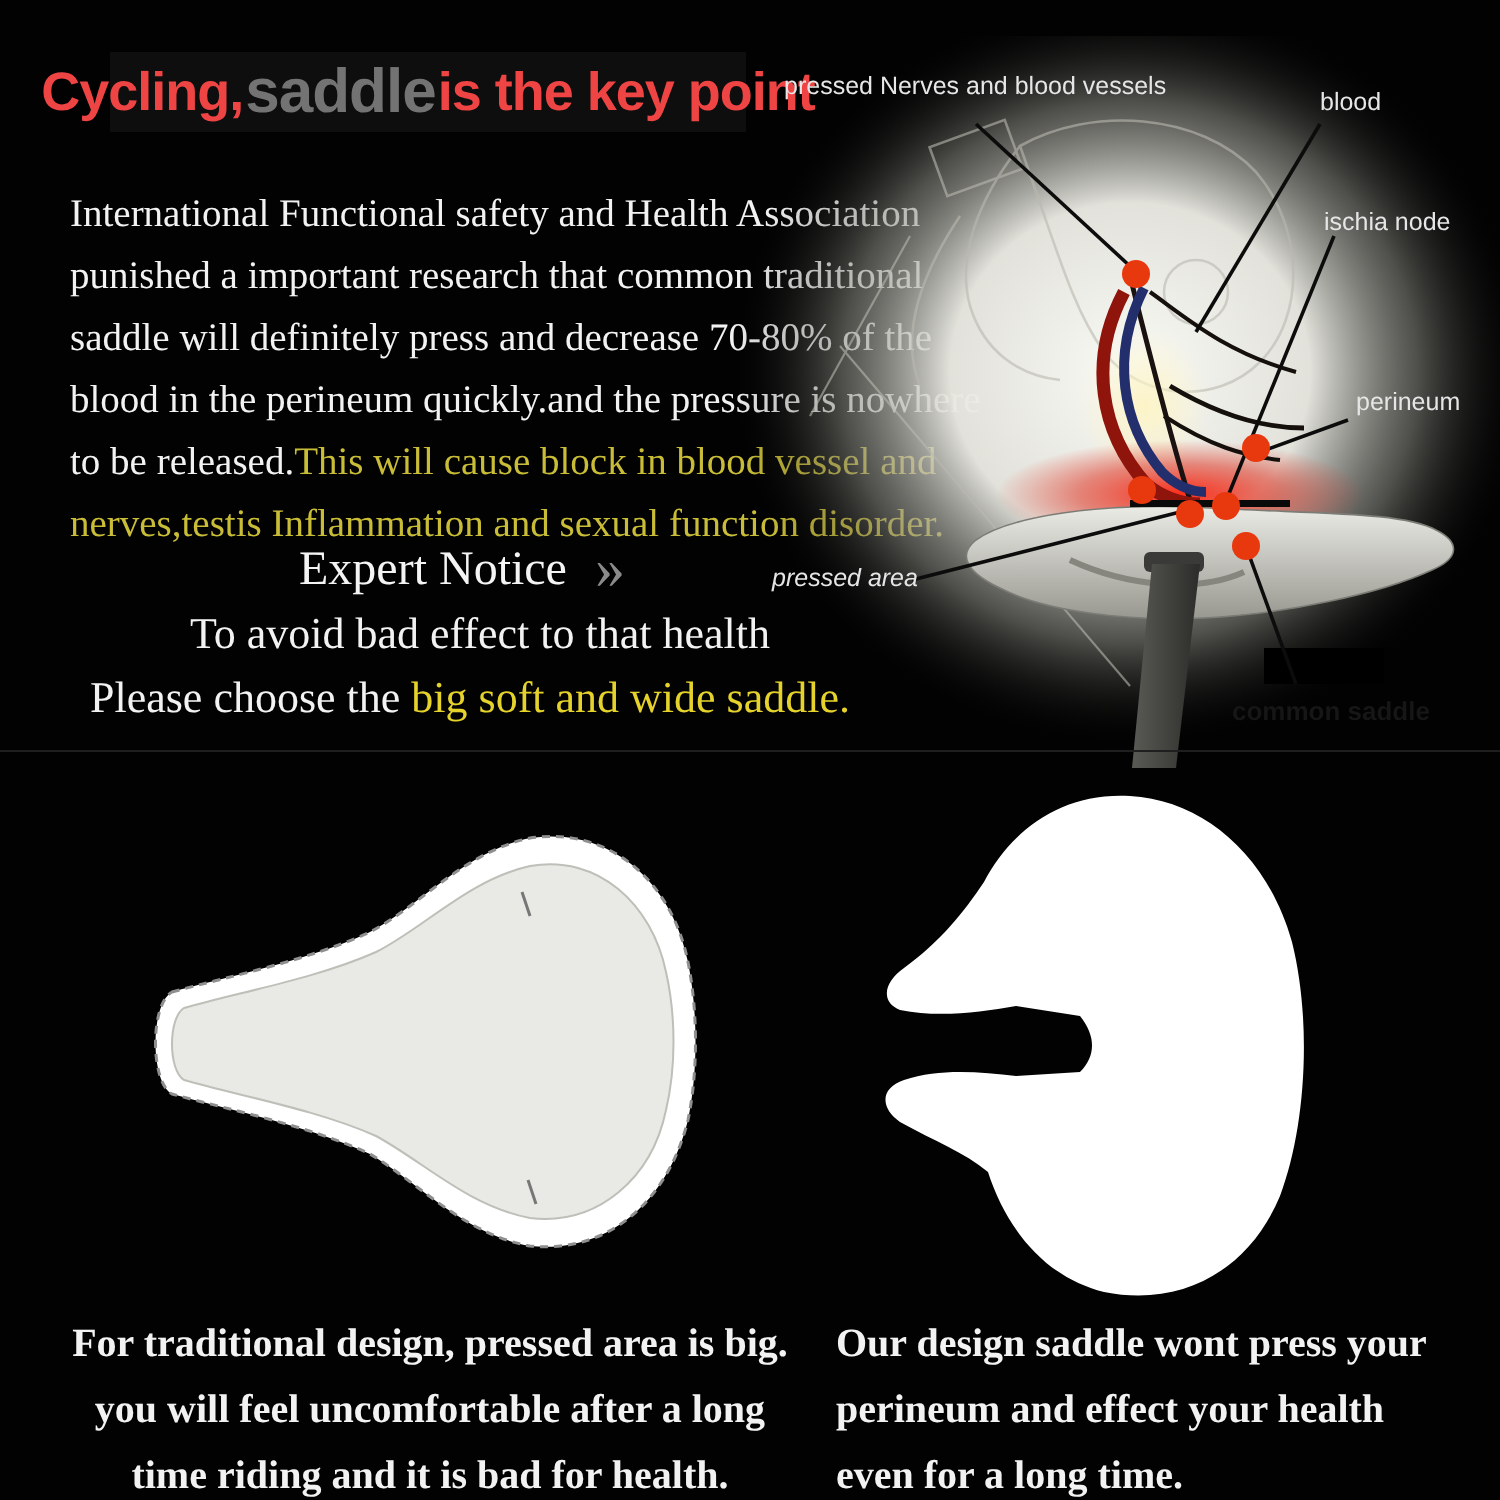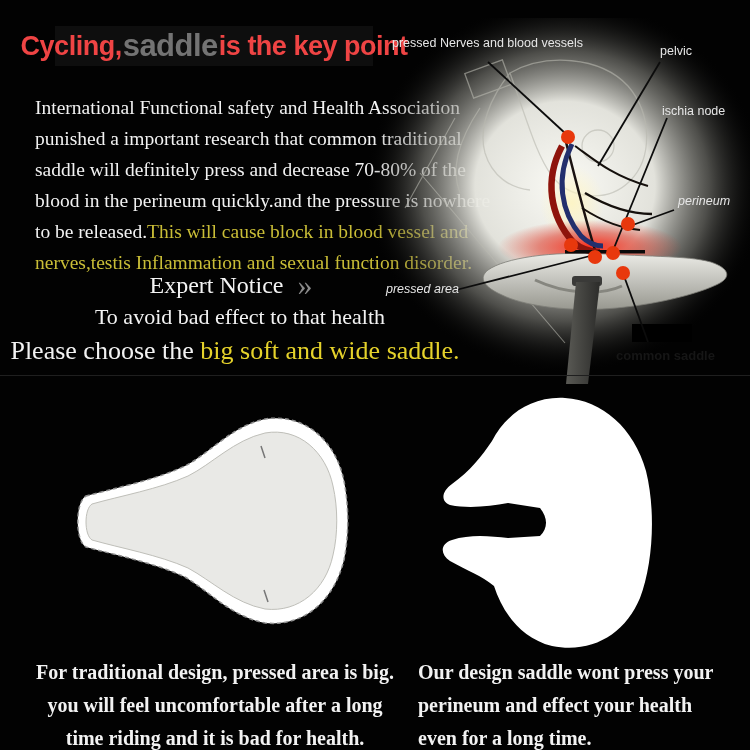--- a/index.html
+++ b/index.html
@@ -15,32 +15,32 @@
 
   
   .intro{position:absolute;left:35px;top:92px;width:420px;font-size:19.5px;line-height:31px;}
   .intro .ln{white-space:nowrap;}
   .yel{color:#c9bd37;}
 
   .expert{position:absolute;left:20px;top:268px;width:420px;text-align:center;
           font-size:24px;color:#f4f4f4;white-space:nowrap;}
   .expert .chev{color:#8a8a8a;font-size:30px;vertical-align:-2px;margin-left:14px;letter-spacing:-2px;}
   .advice1{position:absolute;left:20px;top:304px;width:440px;text-align:center;font-size:22px;white-space:nowrap;}
-  .advice2{position:absolute;left:0px;top:336px;width:470px;text-align:center;font-size:26px;white-space:nowrap;}
+  .advice2{position:absolute;left:0px;top:336px;width:470px;text-align:center;font-size:22px;white-space:nowrap;}
   .advice2 .bright{color:#e5d22b;}
 
   
   .diagram{position:absolute;left:360px;top:18px;width:390px;height:372px;overflow:hidden;}
   .diagram svg{position:absolute;left:0;top:0;}
   .lbl{position:absolute;font-family:"Liberation Sans",sans-serif;font-size:12.5px;
        color:#e6e6e6;white-space:nowrap;}
   .lbl-pressed-nerves{left:32px;top:18px;}
   .lbl-pelvic{left:300px;top:26px;}
   .lbl-ischia{left:302px;top:86px;}
-  .lbl-perineum{left:318px;top:176px;font-style:italic;}
+  .lbl-perineum{left:318px;top:176px;}
   .lbl-pressed-area{left:26px;top:264px;font-style:italic;}
   .lbl-common-saddle{left:256px;top:330px;color:#161616;font-weight:700;font-size:13px;}
 
   .divider{position:absolute;left:0;top:375px;width:750px;height:1px;background:#1f1f1f;}
 
   .saddle-left{position:absolute;left:60px;top:396px;}
   .saddle-right{position:absolute;left:420px;top:386px;}
 
   .caption{position:absolute;top:656px;font-size:20px;line-height:33px;}
   .caption-left{left:20px;width:390px;text-align:center;}
@@ -148,21 +148,21 @@
         <circle cx="208" cy="119" r="7"></circle>
         <circle cx="268" cy="206" r="7"></circle>
         <circle cx="211" cy="227" r="7"></circle>
         <circle cx="235" cy="239" r="7"></circle>
         <circle cx="253" cy="235" r="7"></circle>
         <circle cx="263" cy="255" r="7"></circle>
       </g>
     </svg>
 
     <div class="lbl lbl-pressed-nerves">pressed Nerves and blood vessels</div>
-    <div class="lbl lbl-pelvic">pelvic</div>
+    <div class="lbl lbl-pelvic">blood</div>
     <div class="lbl lbl-ischia">ischia node</div>
     <div class="lbl lbl-perineum">perineum</div>
     <div class="lbl lbl-pressed-area">pressed area</div>
     <div class="lbl lbl-common-saddle">common saddle</div>
   </div>
 
   <div class="divider"></div>
 
   <svg class="saddle-left" width="320" height="248" viewBox="0 0 320 248">
     <path d="M26,100 C55,92 95,84 125,70 C150,57 172,30 205,23 C245,17 276,45 284,85 C289,110 289,140 284,164 C274,204 245,231 205,227 C172,221 150,196 125,181 C95,167 55,159 26,151 C15,145 15,106 26,100 Z" fill="#ffffff" stroke="#8f8f8f" stroke-width="1.5" stroke-dasharray="4 3"></path>

